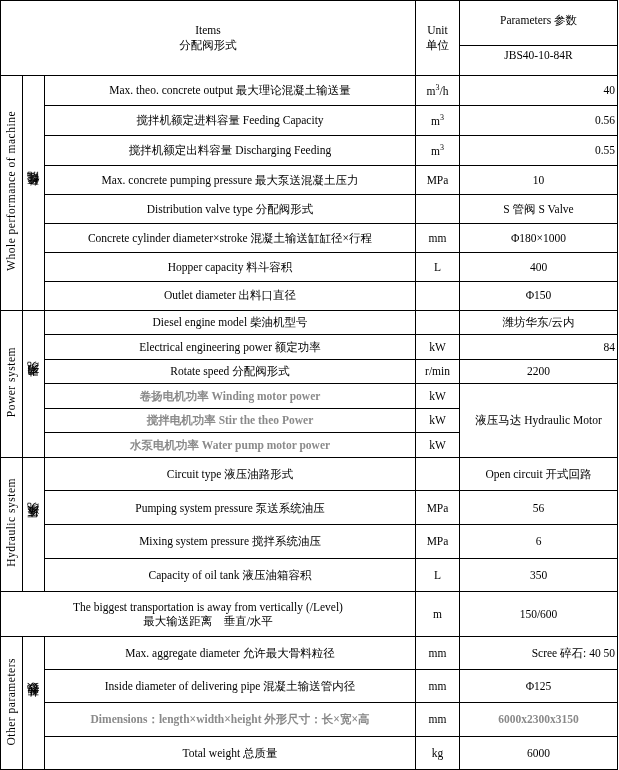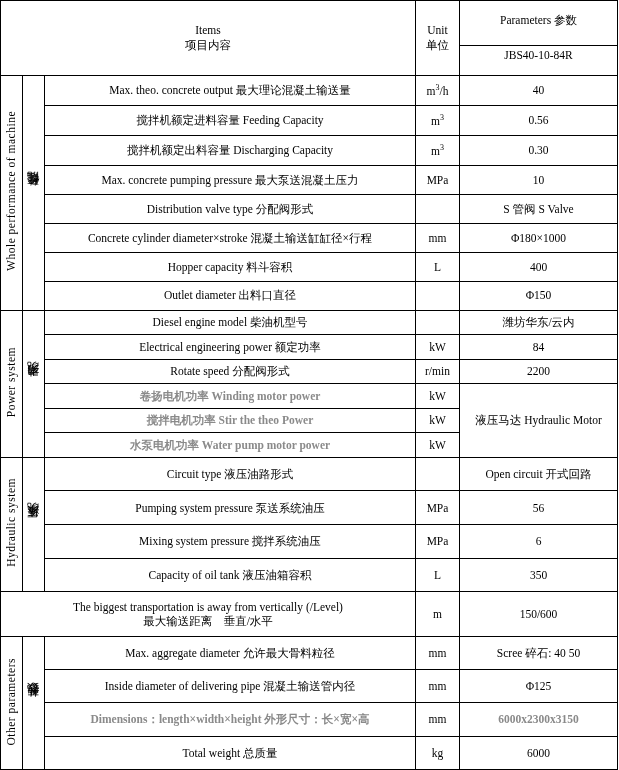--- a/index.html
+++ b/index.html
@@ -49,21 +49,21 @@
   }
   td.unit {
     width: 44px;
     font-size: 11.5px;
   }
   td.param {
     width: 152px;
     text-align: center;
   }
   td.param.left {
-    text-align: center;
+    text-align: right;
     padding-left: 2px;
   }
   td.header-item {
     font-size: 12.5px;
     line-height: 1.45;
   }
   td.header-unit { font-size: 12px; line-height: 1.45; }
   td.header-param { font-size: 12px; line-height: 1.45; }
   .grey { color: #8a8a8a; font-weight: bold; }
   .sup { font-size: 8px; vertical-align: super; }
@@ -78,21 +78,21 @@
     <col style="width:22px">
     <col style="width:371px">
     <col style="width:44px">
     <col style="width:158px">
   </colgroup>
   <tbody>
 
     <tr>
       <td colspan="3" class="header-item">
         <div>Items</div>
-        <div>项目内容</div>
+        <div>分配阀形式</div>
       </td>
       <td class="unit header-unit">
         <div>Unit</div>
         <div>单位</div>
       </td>
       <td class="param header-param">
         <div style="border-bottom:1px solid #000; padding-bottom:18px; margin:0 -2px 2px -2px;">Parameters 参数</div>
         <div>JBS40-10-84R</div>
       </td>
     </tr>
@@ -103,23 +103,23 @@
       <td class="item">Max. theo. concrete output  最大理论混凝土输送量</td>
       <td class="unit">m<span class="sup">3</span>/h</td>
       <td class="param left">40</td>
     </tr>
     <tr>
       <td class="item">搅拌机额定进料容量 Feeding Capacity</td>
       <td class="unit">m<span class="sup">3</span></td>
       <td class="param left">0.56</td>
     </tr>
     <tr>
-      <td class="item">搅拌机额定出料容量 Discharging Capacity</td>
+      <td class="item">搅拌机额定出料容量 Discharging Feeding</td>
       <td class="unit">m<span class="sup">3</span></td>
-      <td class="param left">0.30</td>
+      <td class="param left">0.55</td>
     </tr>
     <tr>
       <td class="item">Max. concrete pumping pressure 最大泵送混凝土压力</td>
       <td class="unit">MPa</td>
       <td class="param">10</td>
     </tr>
     <tr>
       <td class="item">Distribution valve type 分配阀形式</td>
       <td class="unit"></td>
       <td class="param">S 管阀 S Valve</td>

